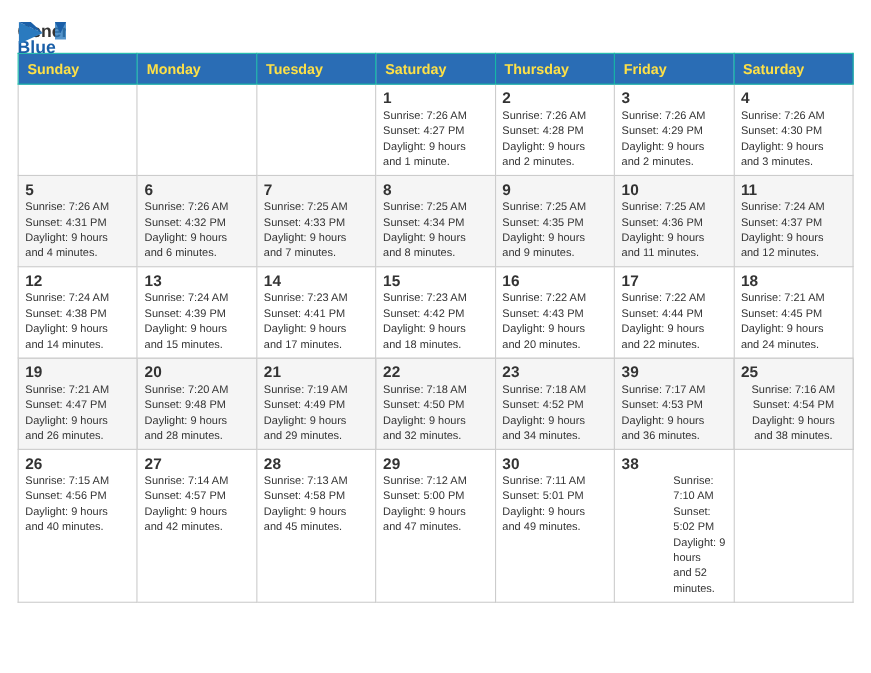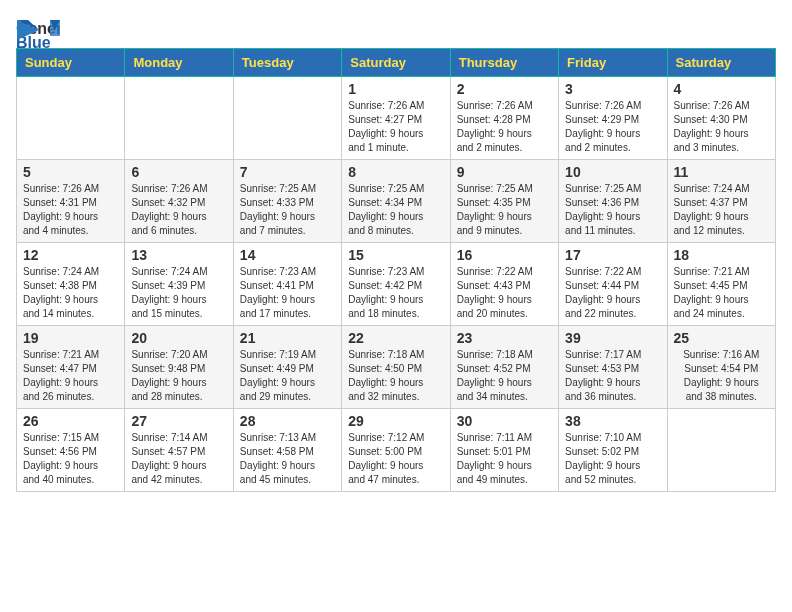--- a/index.html
+++ b/index.html
@@ -332,21 +332,21 @@
         </td>
         <td>
           <span class="day-num">30</span>
           <div class="day-info" style="white-space: pre-line;">Sunrise: 7:11 AM
 Sunset: 5:01 PM
 Daylight: 9 hours
 and 49 minutes.</div>
         </td>
         <td>
           <span class="day-num">38</span>
-          <div class="day-info" style="white-space: pre-line;">Sunrise: 7:10 AM
+          <div class="day-info" style="white-space: pre-line; margin-left: 47px;">Sunrise: 7:10 AM
 Sunset: 5:02 PM
 Daylight: 9 hours
 and 52 minutes.</div>
         </td>
         <td class="empty-cell"></td>
       </tr>
     </tbody>
 </table>
 
 </body></html>

